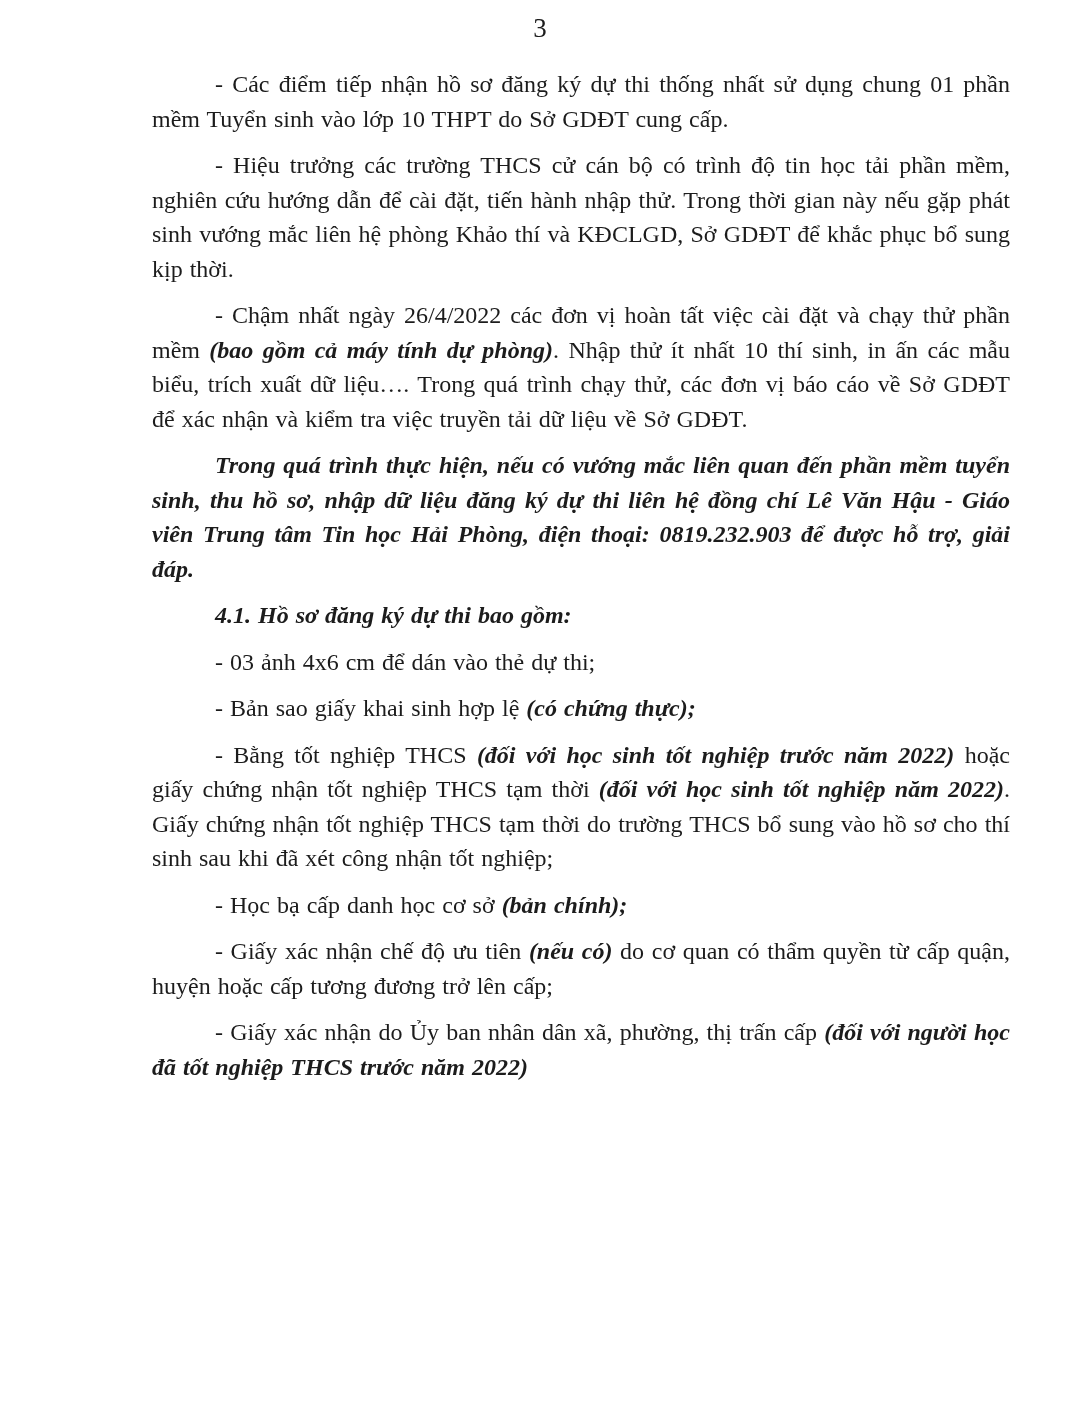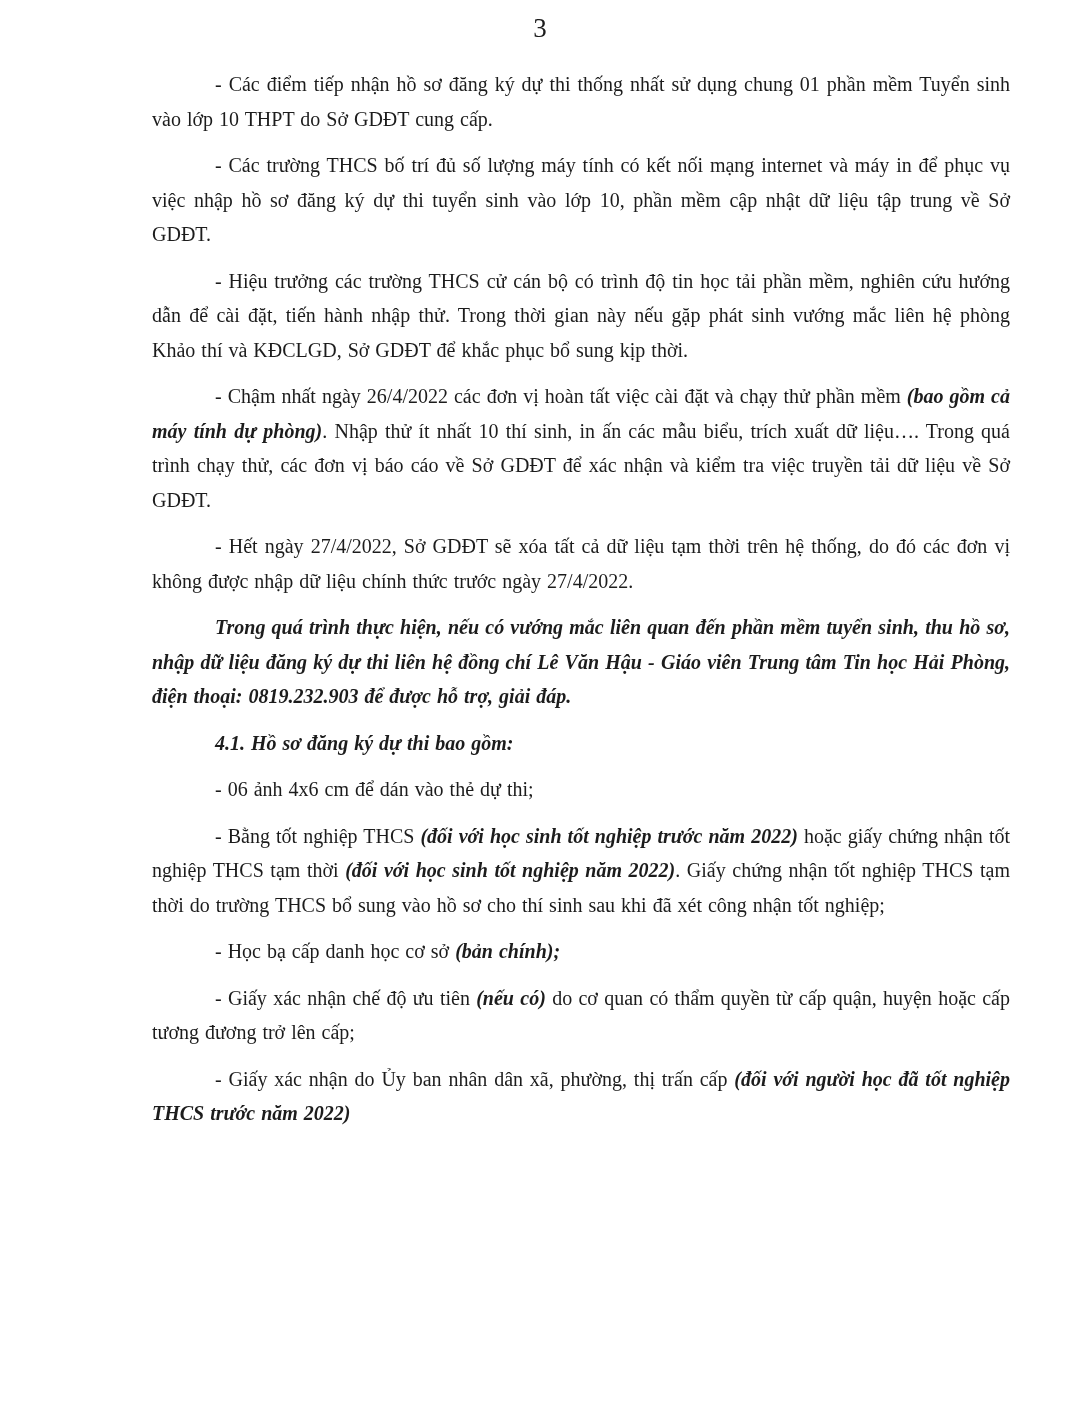--- a/index.html
+++ b/index.html
@@ -21,44 +21,43 @@
     text-align: center;
     padding-top: 13px;
     font-size: 27px;
     line-height: 30px;
   }
   .doc-body {
     margin: 24px 70px 0 152px;
   }
   p.para {
     margin: 0 0 12px 0;
-    font-size: 20px;
+    font-size: 24px;
     line-height: 34.5px;
     text-align: justify;
     text-indent: 63px;
     word-spacing: 1px;
   }
   span.run { white-space: pre-wrap; }
   span.run.normal      { font-style: normal;  font-weight: normal; }
   span.run.italic      { font-style: italic;  font-weight: bold; }
   span.run.bold        { font-style: normal;  font-weight: bold; }
   span.run.bold-italic { font-style: italic;  font-weight: bold; }
 </style>
 </head>
 <body>
 
 <div class="page" style="background: rgb(255, 255, 255); color: rgb(28, 28, 28);">
   <div class="page-number">3</div>
   <div class="doc-body">
       <p class="para"><span class="run normal">- Các điểm tiếp nhận hồ sơ đăng ký dự thi thống nhất sử dụng chung 01 phần mềm Tuyển sinh vào lớp 10 THPT do Sở GDĐT cung cấp.</span></p>
-      <p class="para"><span class="run normal">- Các trường THCS bố trí đủ số lượng máy tính có kết nối mạng internet và máy in để phục vụ việc nhập hồ sơ đăng ký dự thi tuyển sinh vào lớp 10, phần mềm cập nhật dữ liệu tập trung về Sở GDĐT.</span></p>
       <p class="para"><span class="run normal">- Hiệu trưởng các trường THCS cử cán bộ có trình độ tin học tải phần mềm, nghiên cứu hướng dẫn để cài đặt, tiến hành nhập thử. Trong thời gian này nếu gặp phát sinh vướng mắc liên hệ phòng Khảo thí và KĐCLGD, Sở GDĐT để khắc phục bổ sung kịp thời.</span></p>
       <p class="para"><span class="run normal">- Chậm nhất ngày 26/4/2022 các đơn vị hoàn tất việc cài đặt và chạy thử phần mềm </span><span class="run italic">(bao gồm cả máy tính dự phòng)</span><span class="run normal">. Nhập thử ít nhất 10 thí sinh, in ấn các mẫu biểu, trích xuất dữ liệu…. Trong quá trình chạy thử, các đơn vị báo cáo về Sở GDĐT để xác nhận và kiểm tra việc truyền tải dữ liệu về Sở GDĐT.</span></p>
-      <p class="para"><span class="run normal">- Hết ngày 27/4/2022, Sở GDĐT sẽ xóa tất cả dữ liệu tạm thời trên hệ thống, do đó các đơn vị không được nhập dữ liệu chính thức trước ngày 27/4/2022.</span></p>
       <p class="para"><span class="run italic">Trong quá trình thực hiện, nếu có vướng mắc liên quan đến phần mềm tuyển sinh, thu hồ sơ, nhập dữ liệu đăng ký dự thi liên hệ đồng chí Lê Văn Hậu - Giáo viên Trung tâm Tin học Hải Phòng, điện thoại: 0819.232.903 để được hỗ trợ, giải đáp.</span></p>
       <p class="para"><span class="run bold-italic">4.1. Hồ sơ đăng ký dự thi bao gồm:</span></p>
-      <p class="para"><span class="run normal">- 06 ảnh 4x6 cm để dán vào thẻ dự thi;</span></p>
+      <p class="para"><span class="run normal">- 03 ảnh 4x6 cm để dán vào thẻ dự thi;</span></p>
+      <p class="para"><span class="run normal">- Bản sao giấy khai sinh hợp lệ </span><span class="run italic">(có chứng thực);</span></p>
       <p class="para"><span class="run normal">- Bằng tốt nghiệp THCS </span><span class="run italic">(đối với học sinh tốt nghiệp trước năm 2022)</span><span class="run normal"> hoặc giấy chứng nhận tốt nghiệp THCS tạm thời </span><span class="run italic">(đối với học sinh tốt nghiệp năm 2022)</span><span class="run normal">. Giấy chứng nhận tốt nghiệp THCS tạm thời do trường THCS bổ sung vào hồ sơ cho thí sinh sau khi đã xét công nhận tốt nghiệp;</span></p>
       <p class="para"><span class="run normal">- Học bạ cấp danh học cơ sở </span><span class="run italic">(bản chính);</span></p>
       <p class="para"><span class="run normal">- Giấy xác nhận chế độ ưu tiên </span><span class="run italic">(nếu có)</span><span class="run normal"> do cơ quan có thẩm quyền từ cấp quận, huyện hoặc cấp tương đương trở lên cấp;</span></p>
       <p class="para"><span class="run normal">- Giấy xác nhận do Ủy ban nhân dân xã, phường, thị trấn cấp </span><span class="run italic">(đối với người học đã tốt nghiệp THCS trước năm 2022)</span></p>
     </div>
 </div>
 
 </body></html>

